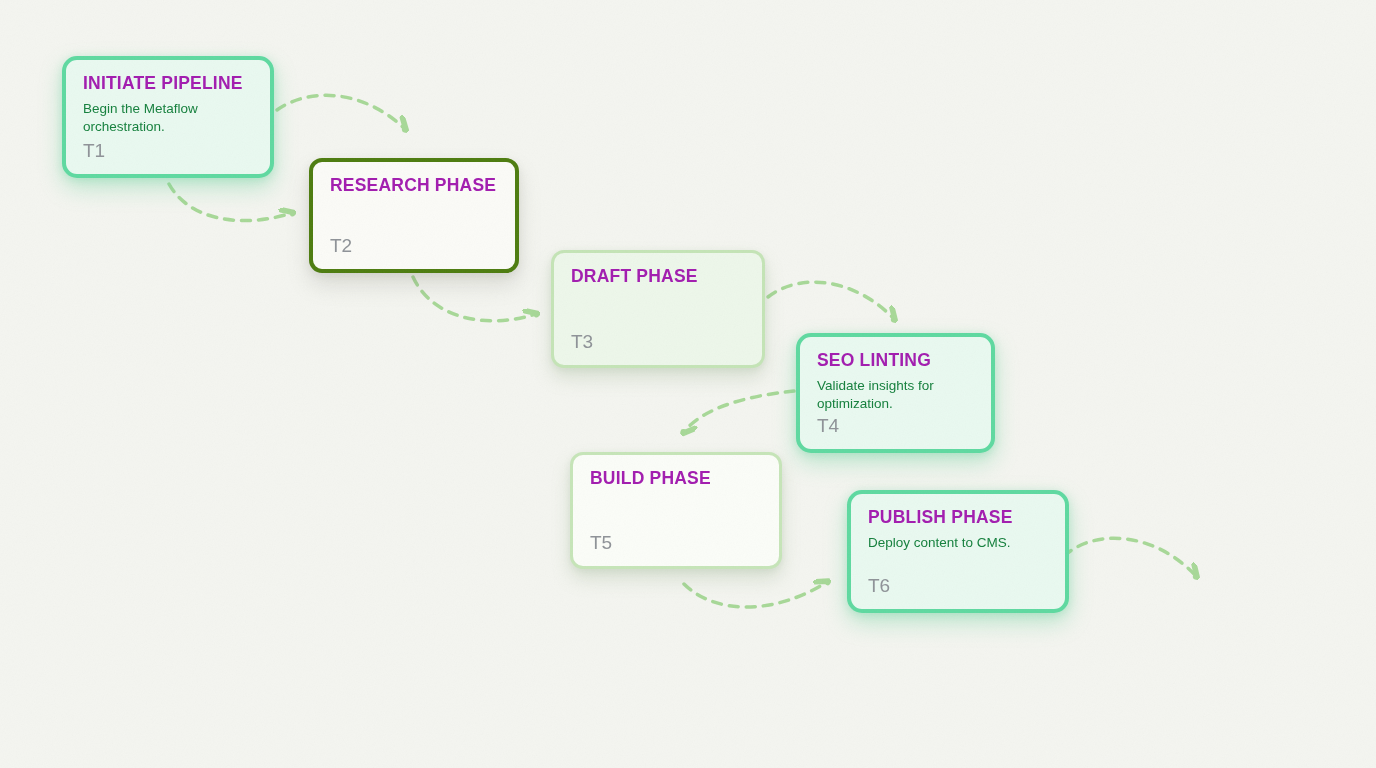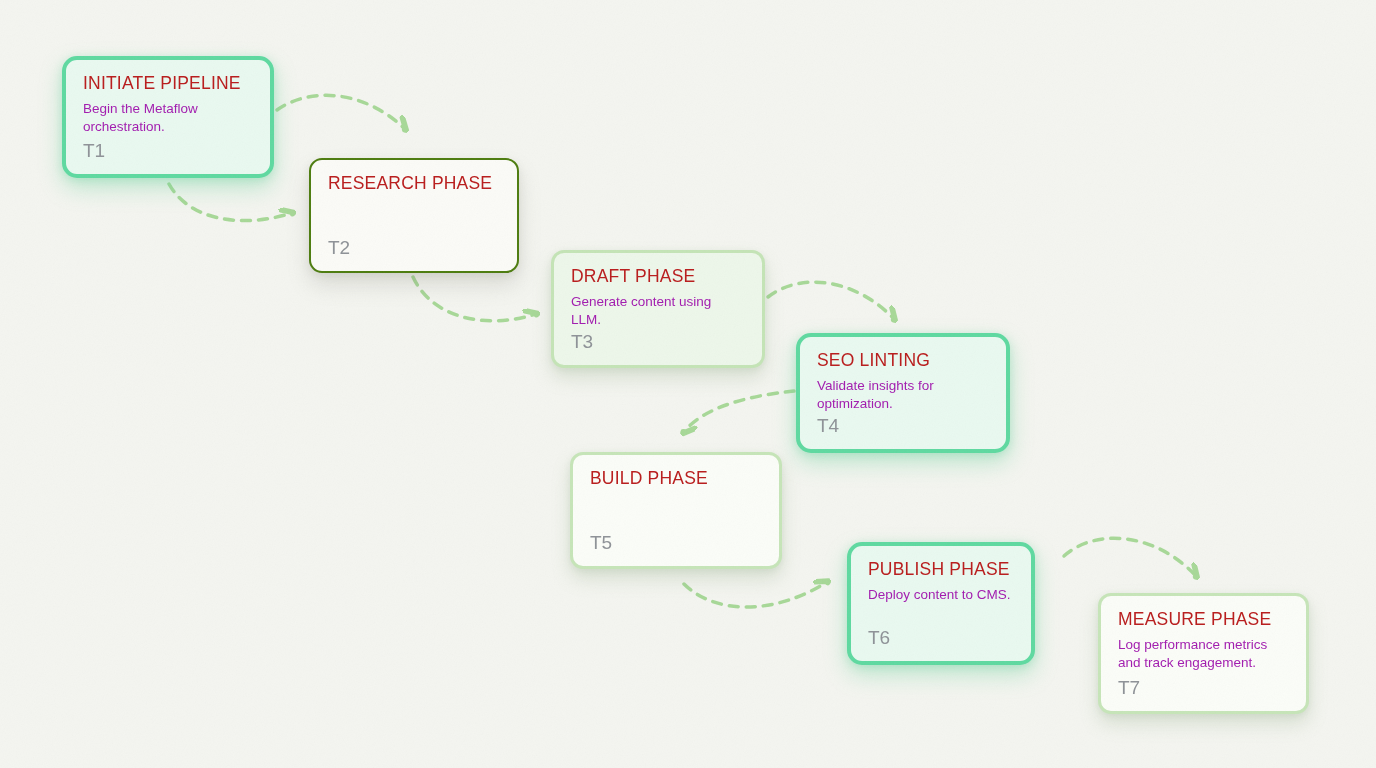--- a/index.html
+++ b/index.html
@@ -48,36 +48,36 @@
     box-shadow:0 10px 18px rgba(135,165,125,.25),0 2px 6px rgba(135,165,125,.15);
   }
   .card-softwhite{
     background:#fbfdf8;
     border:3px solid #c6e5b8;
     border-radius:13px;
     box-shadow:0 10px 18px rgba(135,165,125,.25),0 2px 6px rgba(135,165,125,.15);
   }
   .card-plain{
     background:#fbfbf7;
-    border:2px solid #4d7c0f;
+    border:4px solid #4d7c0f;
     border-radius:13px;
     box-shadow:0 12px 22px rgba(120,120,108,.20),0 3px 8px rgba(120,120,108,.12);
   }
   .card-title{
     font-size:17.5px;
-    font-weight:400;
-    color:#b91c1c;
+    font-weight:700;
+    color:#a21caf;
     letter-spacing:.2px;
     margin-bottom:6px;
     white-space:nowrap;
   }
   .card-desc{
     font-size:13.5px;
     line-height:1.32;
-    color:#a21caf;
+    color:#15803d;
   }
   .card-tag{
     margin-top:auto;
     font-size:19px;
     color:#8e9297;
   }
 </style>
 </head>
 <body>
 
@@ -104,46 +104,40 @@
     <div class="card-tag">T1</div>
   </div>
 
   <div class="card card-plain" style="left:309px;top:158px;width:210px;height:115px">
     <div class="card-title">RESEARCH PHASE</div>
     <div class="card-tag">T2</div>
   </div>
 
   <div class="card card-soft" style="left:551px;top:250px;width:214px;height:118px">
     <div class="card-title">DRAFT PHASE</div>
-    <div class="card-desc">Generate content using LLM.</div>
     <div class="card-tag">T3</div>
   </div>
 
-  <div class="card card-accent" style="left:796px;top:333px;width:214px;height:120px">
+  <div class="card card-accent" style="left:796px;top:333px;width:199px;height:120px">
     <div class="card-title">SEO LINTING</div>
     <div class="card-desc">Validate insights for optimization.</div>
     <div class="card-tag">T4</div>
   </div>
 
   <div class="card card-softwhite" style="left:570px;top:452px;width:212px;height:117px">
     <div class="card-title">BUILD PHASE</div>
     <div class="card-tag">T5</div>
   </div>
 
-  <div class="card card-accent" style="left:847px;top:542px;width:188px;height:123px">
+  <div class="card card-accent" style="left:847px;top:490px;width:222px;height:123px">
     <div class="card-title">PUBLISH PHASE</div>
     <div class="card-desc">Deploy content to CMS.</div>
     <div class="card-tag">T6</div>
   </div>
 
-  <div class="card card-softwhite" style="left:1098px;top:593px;width:211px;height:121px">
-    <div class="card-title">MEASURE PHASE</div>
-    <div class="card-desc">Log performance metrics and track engagement.</div>
-    <div class="card-tag">T7</div>
-  </div>
 
   <svg class="noise" xmlns="http://www.w3.org/2000/svg">
     <filter id="grain">
       <feTurbulence type="fractalNoise" baseFrequency="0.9" numOctaves="2" stitchTiles="stitch"></feTurbulence>
       <feColorMatrix type="saturate" values="0"></feColorMatrix>
     </filter>
     <rect width="100%" height="100%" filter="url(#grain)" opacity="0.045"></rect>
   </svg>
 
 </div>

